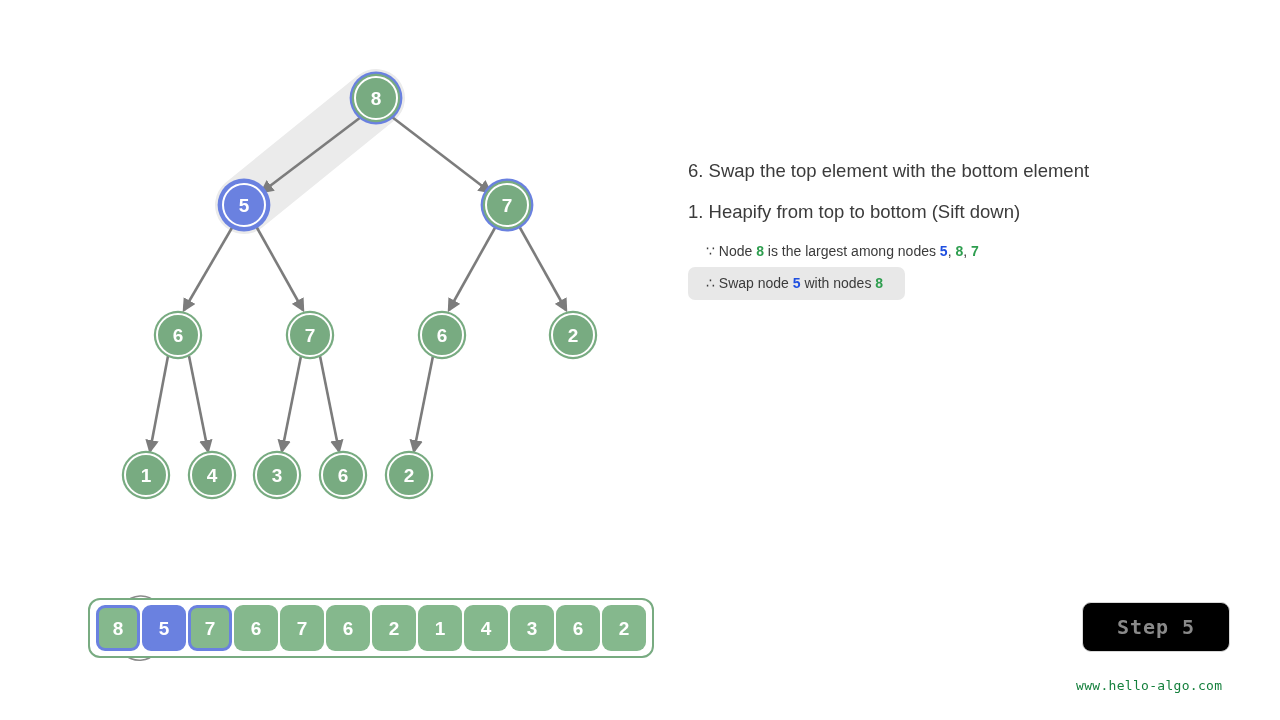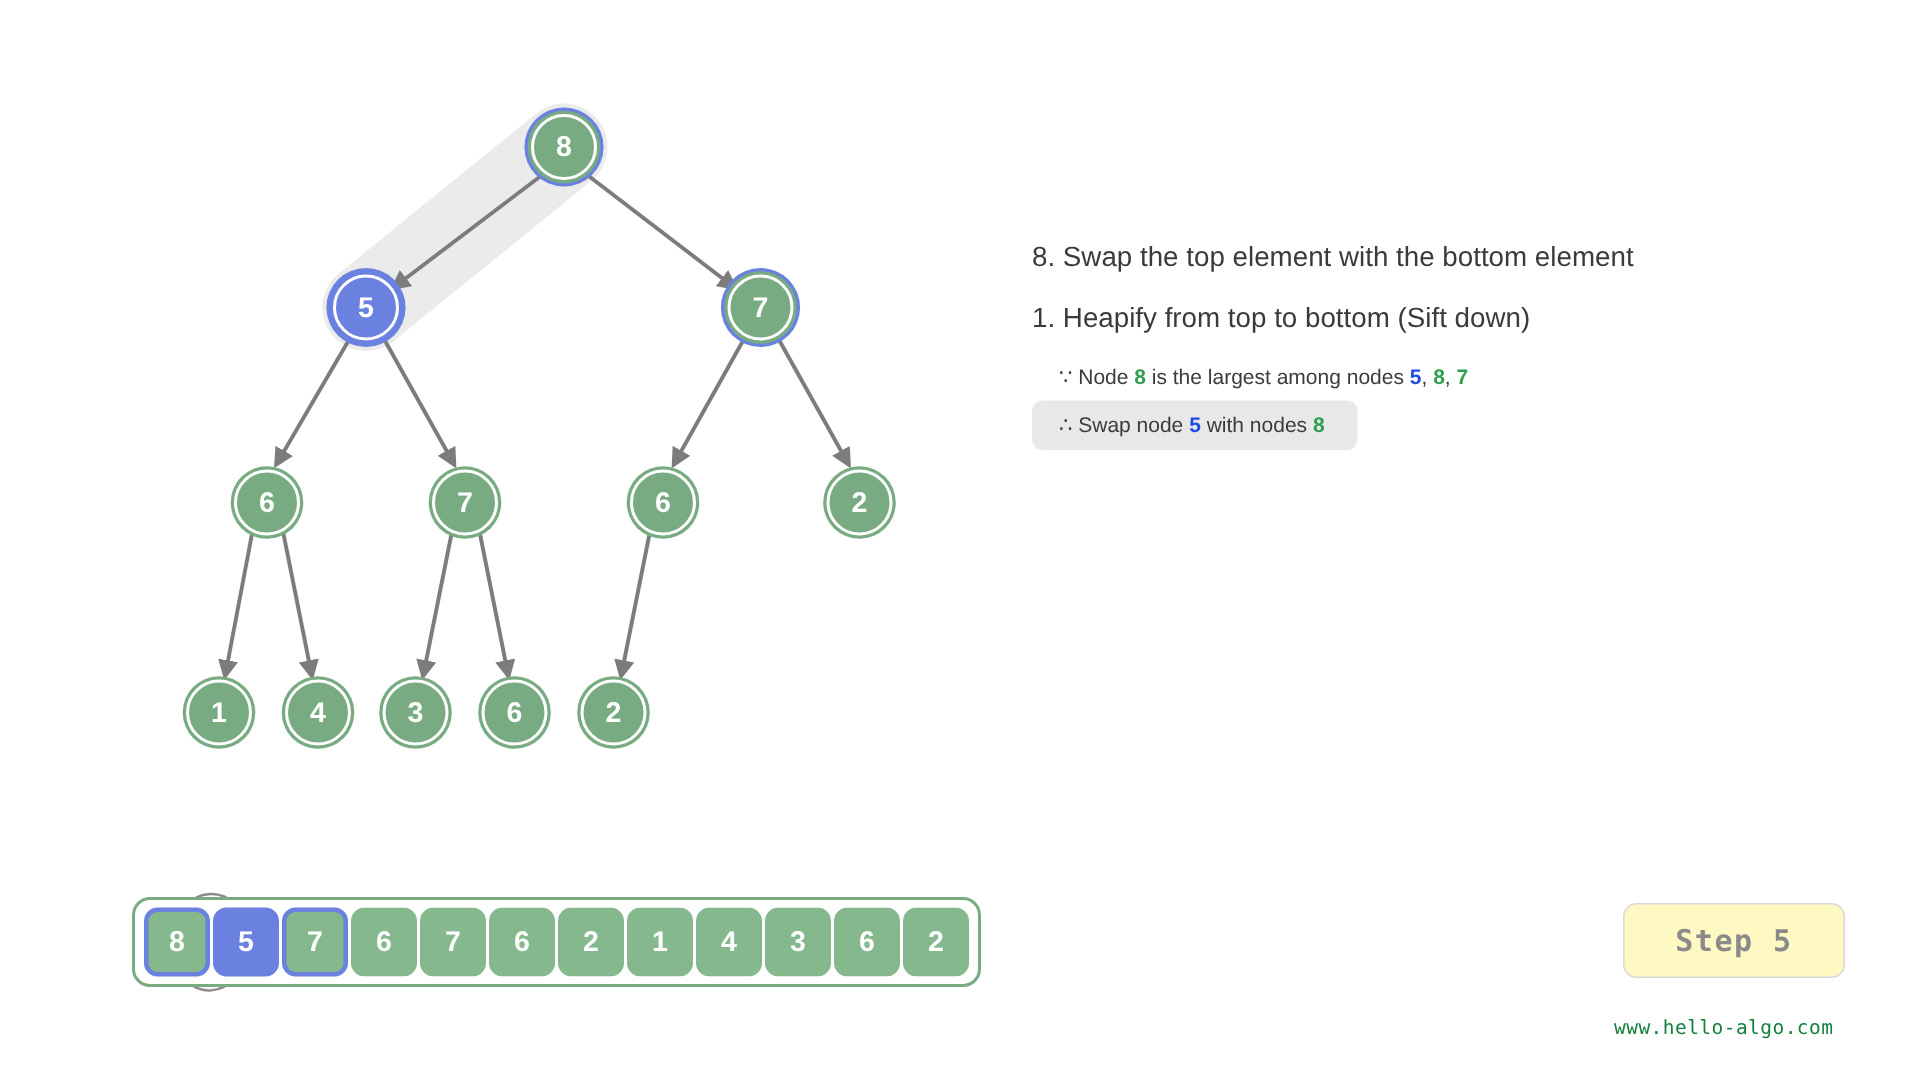--- a/index.html
+++ b/index.html
@@ -116,21 +116,21 @@
   .v-blue  { color: #1f4fe0; font-weight: 700; }
 
   
   #step-badge {
     position: absolute;
     left: 1082px; top: 602px;
     width: 148px; height: 50px;
     box-sizing: border-box;
     border: 1.5px solid #d8d8d8;
     border-radius: 9px;
-    background: #fef9c3;
+    background: #000000;
     display: flex; align-items: center; justify-content: center;
     font-family: "DejaVu Sans Mono", monospace;
     font-size: 20px;
     font-weight: 700;
     color: #8a8a8a;
     letter-spacing: 1px;
   }
   #watermark {
     position: absolute;
     left: 1076px; top: 678px;
@@ -252,21 +252,21 @@
   <div class="arr-cell">
       <span>6</span>
     </div>
   <div class="arr-cell">
       <span>2</span>
     </div>
 </div>
 
 <div id="text-panel">
 
-  <p class="step-line">8. Swap the top element with the bottom element</p>
+  <p class="step-line">6. Swap the top element with the bottom element</p>
   <p class="step-line">1. Heapify from top to bottom (Sift down)</p>
 
   <p class="reason-line"><span>∵</span><span> Node </span><span class="v-green">8</span><span> is the largest among nodes </span><span class="v-blue">5</span><span>, </span><span class="v-green">8</span><span>, </span><span class="v-green">7</span></p>
 
   <p class="reason-line boxed"><span>∴</span><span> Swap node </span><span class="v-blue">5</span><span> with nodes </span><span class="v-green">8</span></p>
 </div>
 
 <div id="step-badge">Step 5</div>
 <div id="watermark">www.hello-algo.com</div>
 

